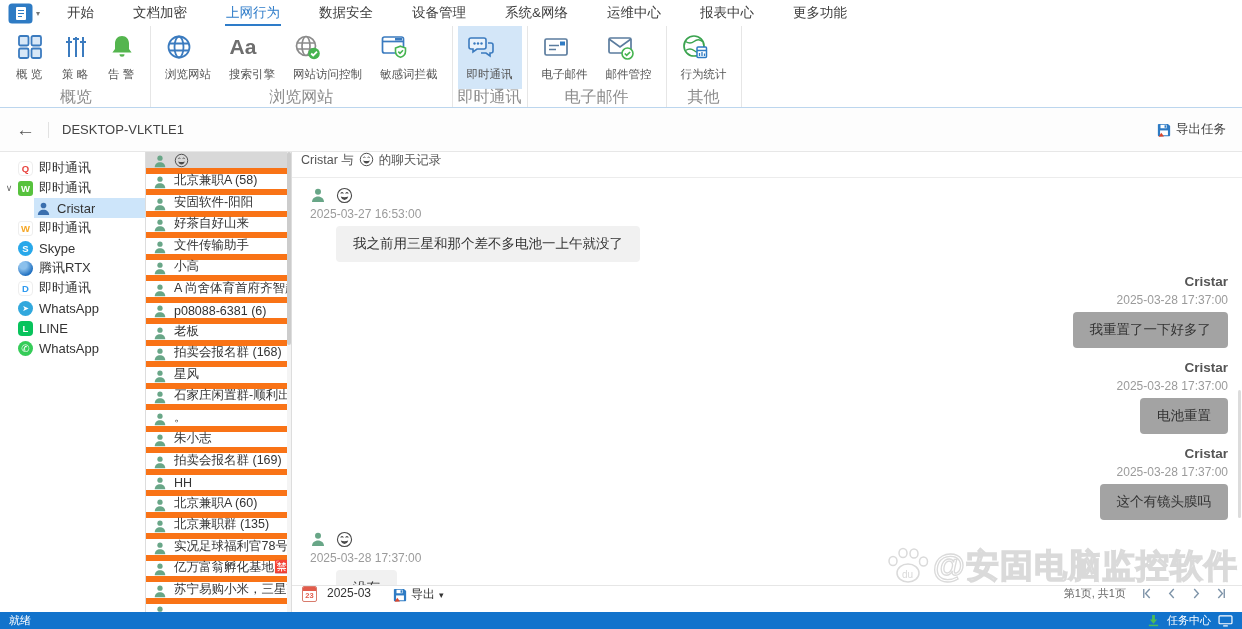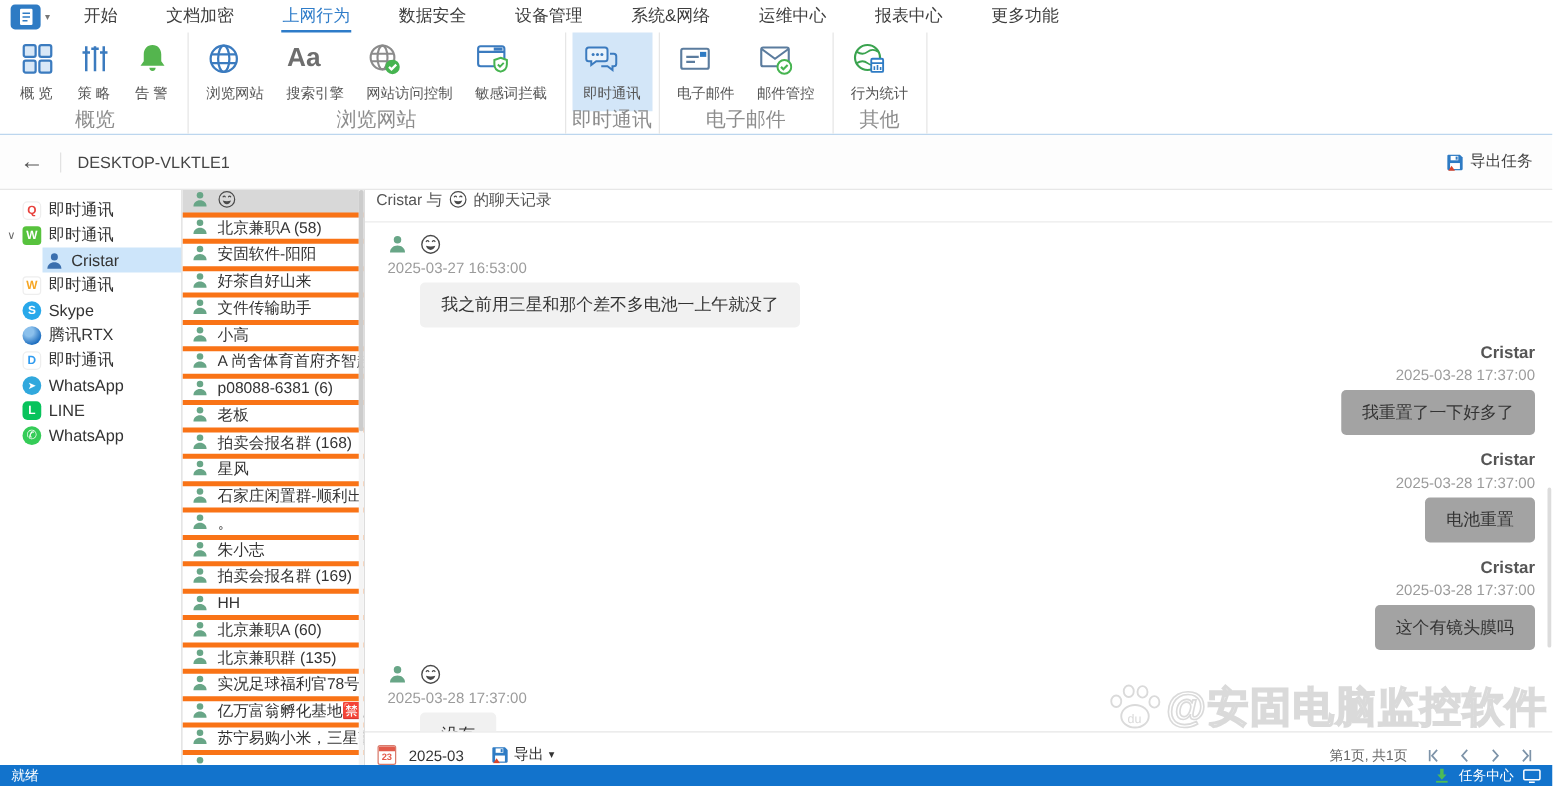--- a/index.html
+++ b/index.html
@@ -48,21 +48,21 @@
 .app-wechat .tree-ico{background:#57c23d}
 .app-wecom .tree-ico{background:#fff;border:1px solid #eee;color:#f6a623}
 .app-skype .tree-ico{background:#28a8ea;border-radius:50%}
 .app-rtx .tree-ico{background:radial-gradient(circle at 35% 30%,#8bc0ec 25%,#1f6fc0 72%);border-radius:50%}
 .app-dingtalk .tree-ico{background:#fff;border:1px solid #eee;color:#2f9bf0;border-radius:4px}
 .app-telegram .tree-ico{background:#31a8dd;border-radius:50%;font-size:8px}
 .app-line .tree-ico{background:#08c35c;border-radius:4px}
 .app-whatsapp .tree-ico{background:#35cc58;border-radius:50%;font-size:10px}
 
 .contacts{width:146px;border-right:1px solid #ddd;position:relative;overflow:hidden}
-.contact-row{height:21.5px;display:flex;align-items:flex-start;gap:7px;padding-left:7px;border-bottom:4px solid #f97316;font-size:12.5px;color:#333;cursor:pointer}
+.contact-row{height:21.5px;display:flex;align-items:flex-end;gap:7px;padding-left:7px;border-bottom:6px solid #f97316;font-size:12.5px;color:#333;cursor:pointer}
 .contact-row.selected{background:#d8d8d8}
 .c-person{width:14px;height:14px;color:#68a687;flex:none}
 .c-grin{display:none;width:15px;height:15px;color:#4a4a4a;flex:none}
 .contact-row.emoji .c-grin{display:block}
 .c-label{white-space:nowrap;overflow:hidden}
 .sb-track{position:absolute;right:0;top:0;width:4px;height:100%;background:#f4f4f4}
 .sb-thumb{position:absolute;right:0;top:0;width:4px;height:42%;background:#ccc;border-radius:2px}
 
 .chat{flex:1;display:flex;flex-direction:column;position:relative;min-width:0}
 .chat-header{height:26px;border-bottom:1px solid #ececec;display:flex;gap:5px;padding-left:9px;font-size:12.5px;color:#555}
@@ -74,21 +74,21 @@
 .grin-m{width:17px;height:17px;color:#4a4a4a;flex:none}
 .msg .name{font-size:13.5px;font-weight:700;color:#555}
 .msg .time{font-size:12px;color:#9b9b9b;margin-top:3px}
 .msg .bubble{display:inline-block;margin-top:5px;padding:9px 17px;border-radius:4px;font-size:13.5px;color:#333;background:#f1f1f1;max-width:560px;text-align:left}
 .msg.left .bubble{margin-left:26px}
 .msg.right{text-align:right;padding-right:14px}
 .msg.right .msg-head{justify-content:flex-end}
 .msg.right .bubble{background:#a3a3a3}
 .sb2{position:absolute;right:1px;top:212px;width:3px;height:128px;background:#dcdcdc;border-radius:2px}
 
-.chat-footer{height:27px;border-top:1px solid #e6e6e6;display:flex;align-items:flex-end;gap:8px;padding:0 12px 0 10px;font-size:12px;color:#333}
+.chat-footer{height:27px;border-top:1px solid #e6e6e6;display:flex;align-items:flex-start;gap:8px;padding:0 12px 0 10px;font-size:12px;color:#333}
 .cal{width:15px;height:16px;border:1px solid #d97b6c;border-radius:2px;display:flex;flex-direction:column;align-items:center;background:#fff;cursor:pointer;overflow:hidden}
 .cal-top{width:100%;height:4px;background:#e25b4b}
 .cal-num{font-size:7.5px;color:#e25b4b;line-height:10px;font-weight:700}
 .month{margin-left:2px;cursor:pointer}
 .export-btn{display:flex;align-items:center;gap:4px;margin-left:14px;cursor:pointer}
 .caret{font-size:9px;color:#333}
 .page-info{font-size:11px;color:#666;margin-right:4px}
 .nav{width:17px;height:15px;display:flex;align-items:center;justify-content:center;cursor:pointer}
 .nav svg{width:11px;height:11px;stroke:#7d93a8;fill:none;stroke-width:1.5}
 

